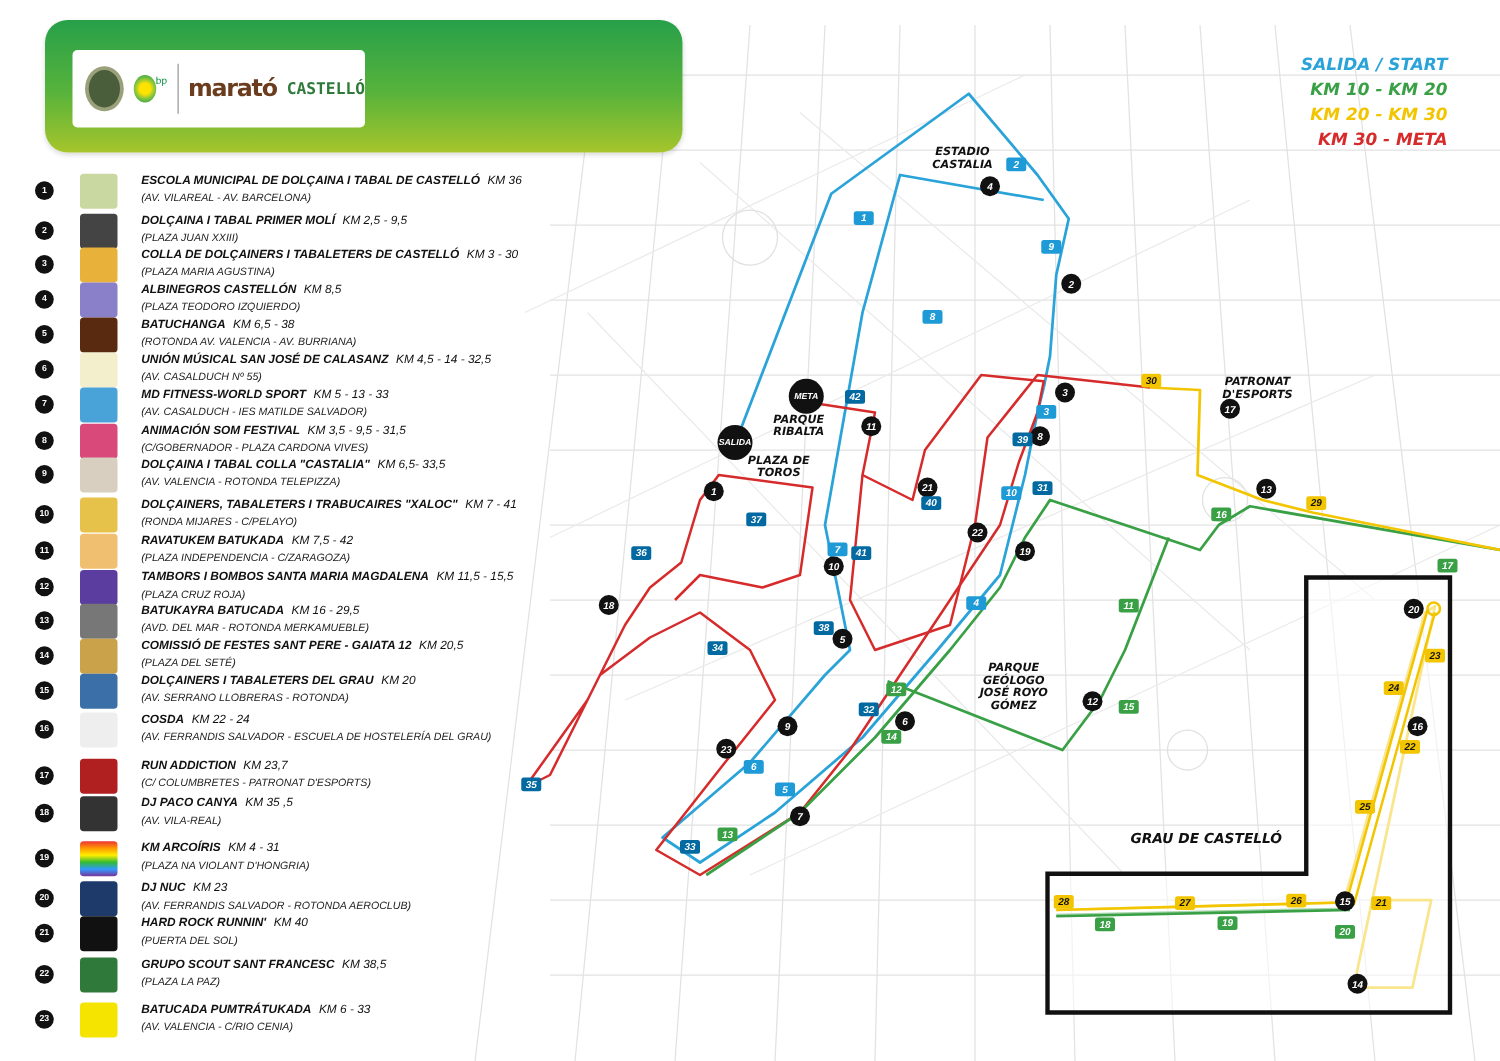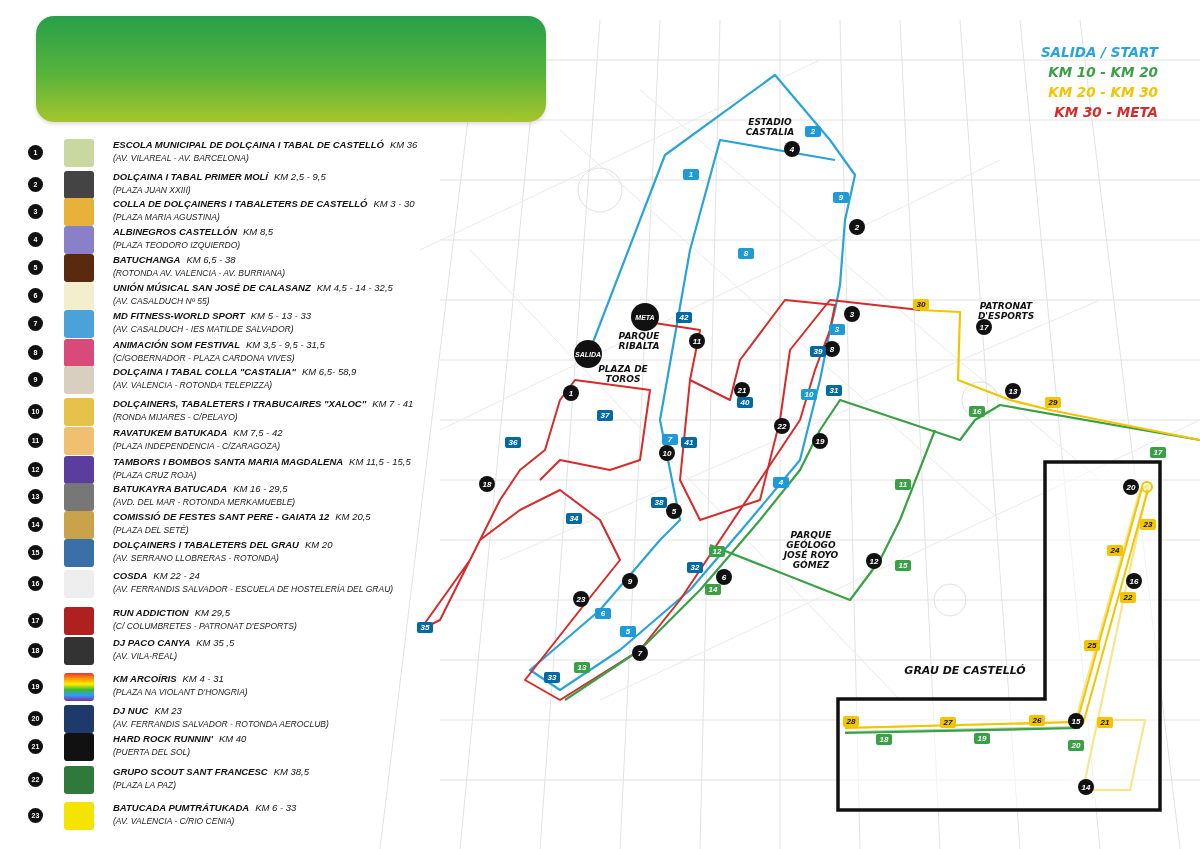--- a/index.html
+++ b/index.html
@@ -69,20 +69,28 @@
   </g>
 
   <path d="M1045 462 L1160 462 L1160 810 L838 810 L838 699 L1045 699 Z" fill="#fff" fill-opacity="0.55" stroke="#111" stroke-width="3.5"></path>
   <path d="M845 728 L1075 722" fill="none" stroke="#f2c500" stroke-width="2.2"></path>
   <path d="M845 733 L1080 728" fill="none" stroke="#3aa046" stroke-width="2.2"></path>
   <path d="M1077 722 L1142 488 M1083 724 L1148 490" fill="none" stroke="#f2c500" stroke-width="2"></path>
   <circle cx="1147" cy="487" r="5" fill="none" stroke="#f2c500" stroke-width="2"></circle>
 </svg>
 
 <div class="header">
+  <div class="logo-box">
+    <div class="club-logo"></div>
+    <div class="bp-logo"></div>
+    <span class="bp-sup">bp</span>
+    <div class="sep"></div>
+    <span class="marato"><span>marató</span></span>
+    <span class="castello">CASTELLÓ</span>
+  </div>
 </div>
 
 <div class="legend">
   <div style="color:#2aa3d9">SALIDA / START</div>
   <div style="color:#3aa046">KM 10 - KM 20</div>
   <div style="color:#f2c500">KM 20 - KM 30</div>
   <div style="color:#d62b2b">KM 30 - META</div>
 </div>
 
 <div class="list" id="list">
@@ -130,21 +138,21 @@
     </div>
     <div class="item" style="top: 207px;">
       <div class="num">8</div>
       <div class="ilogo" style="background: rgb(217, 74, 122);"></div>
       <div class="iname"><span>ANIMACIÓN SOM FESTIVAL</span><span class="ikm">KM 3,5 - 9,5 - 31,5</span></div>
       <div class="iaddr">(C/GOBERNADOR - PLAZA CARDONA VIVES)</div>
     </div>
     <div class="item" style="top: 234px;">
       <div class="num">9</div>
       <div class="ilogo" style="background: rgb(216, 207, 192);"></div>
-      <div class="iname"><span>DOLÇAINA I TABAL COLLA "CASTALIA"</span><span class="ikm">KM 6,5- 58,9</span></div>
+      <div class="iname"><span>DOLÇAINA I TABAL COLLA "CASTALIA"</span><span class="ikm">KM 6,5- 33,5</span></div>
       <div class="iaddr">(AV. VALENCIA - ROTONDA TELEPIZZA)</div>
     </div>
     <div class="item" style="top: 266px;">
       <div class="num">10</div>
       <div class="ilogo" style="background: rgb(230, 194, 74);"></div>
       <div class="iname"><span>DOLÇAINERS, TABALETERS I TRABUCAIRES "XALOC"</span><span class="ikm">KM 7 - 41</span></div>
       <div class="iaddr">(RONDA MIJARES - C/PELAYO)</div>
     </div>
     <div class="item" style="top: 295px;">
       <div class="num">11</div>
@@ -178,21 +186,21 @@
     </div>
     <div class="item" style="top: 438px;">
       <div class="num">16</div>
       <div class="ilogo" style="background: rgb(238, 238, 238);"></div>
       <div class="iname"><span>COSDA</span><span class="ikm">KM 22 - 24</span></div>
       <div class="iaddr">(AV. FERRANDIS SALVADOR - ESCUELA DE HOSTELERÍA DEL GRAU)</div>
     </div>
     <div class="item" style="top: 475px;">
       <div class="num">17</div>
       <div class="ilogo" style="background: rgb(176, 32, 32);"></div>
-      <div class="iname"><span>RUN ADDICTION</span><span class="ikm">KM 29,5</span></div>
+      <div class="iname"><span>RUN ADDICTION</span><span class="ikm">KM 23,7</span></div>
       <div class="iaddr">(C/ COLUMBRETES - PATRONAT D'ESPORTS)</div>
     </div>
     <div class="item" style="top: 505px;">
       <div class="num">18</div>
       <div class="ilogo" style="background: rgb(51, 51, 51);"></div>
       <div class="iname"><span>DJ PACO CANYA</span><span class="ikm">KM 35 ,5</span></div>
       <div class="iaddr">(AV. VILA-REAL)</div>
     </div>
     <div class="item" style="top: 541px;">
       <div class="num">19</div>

